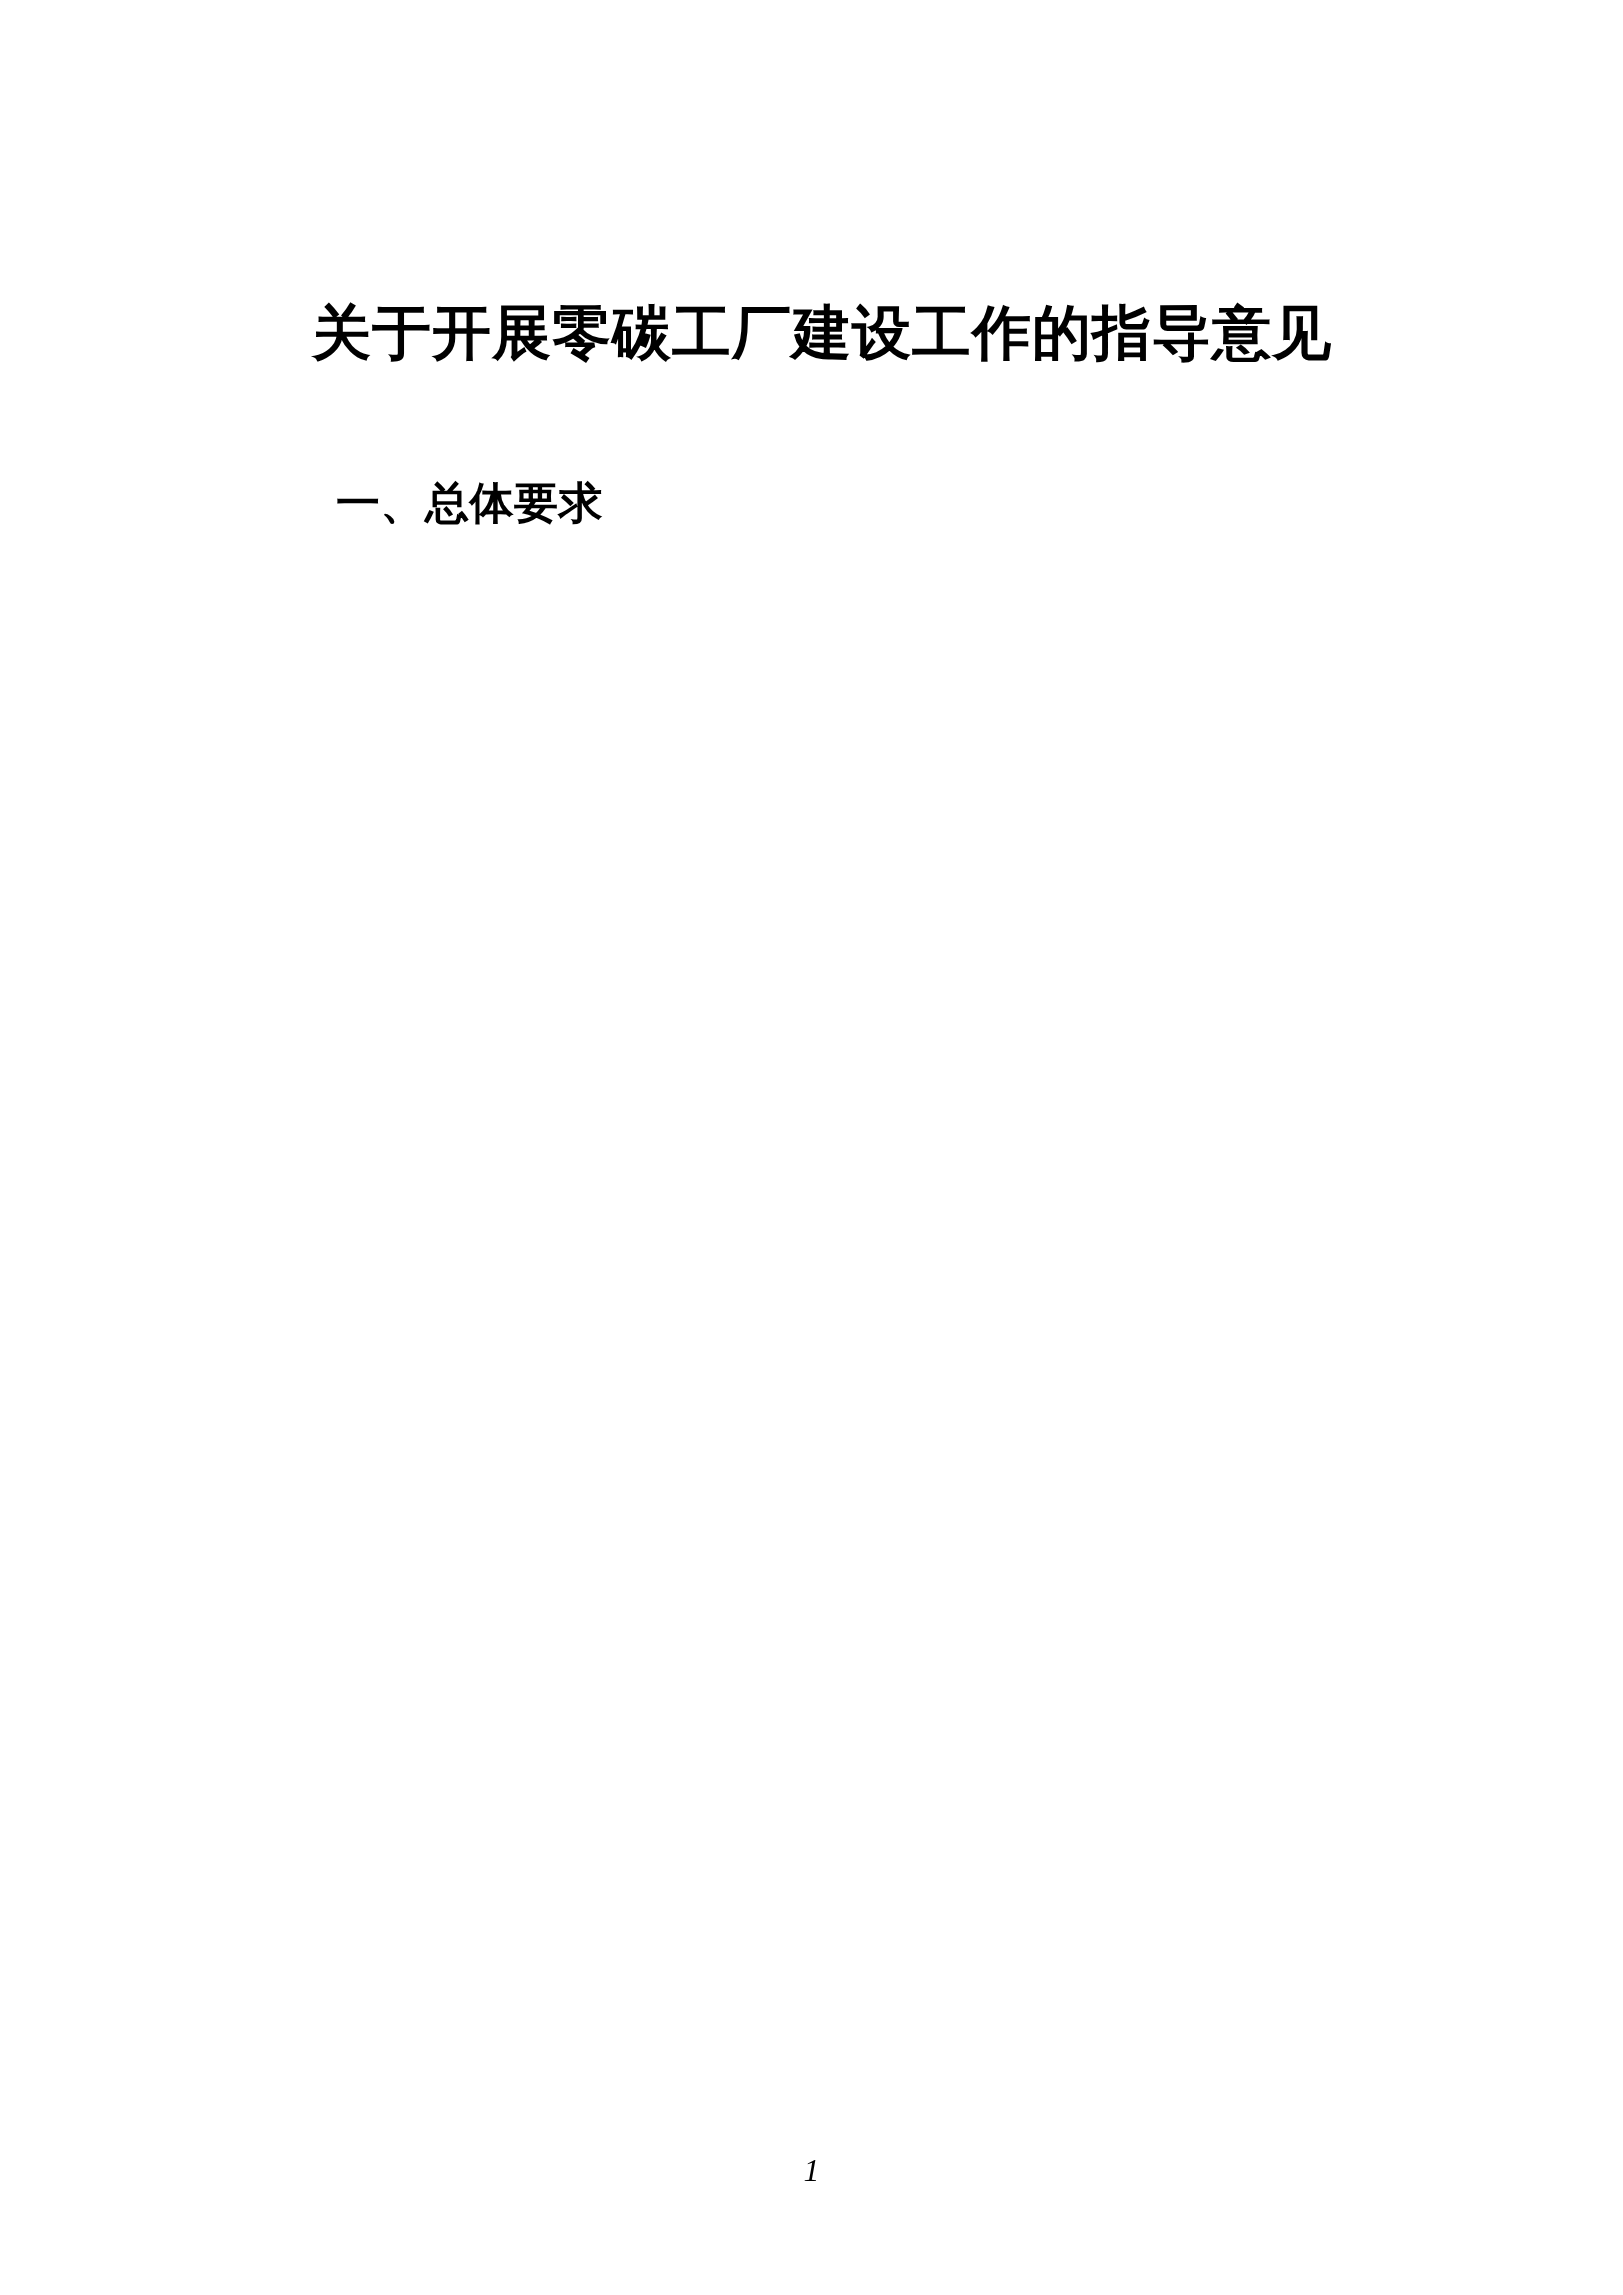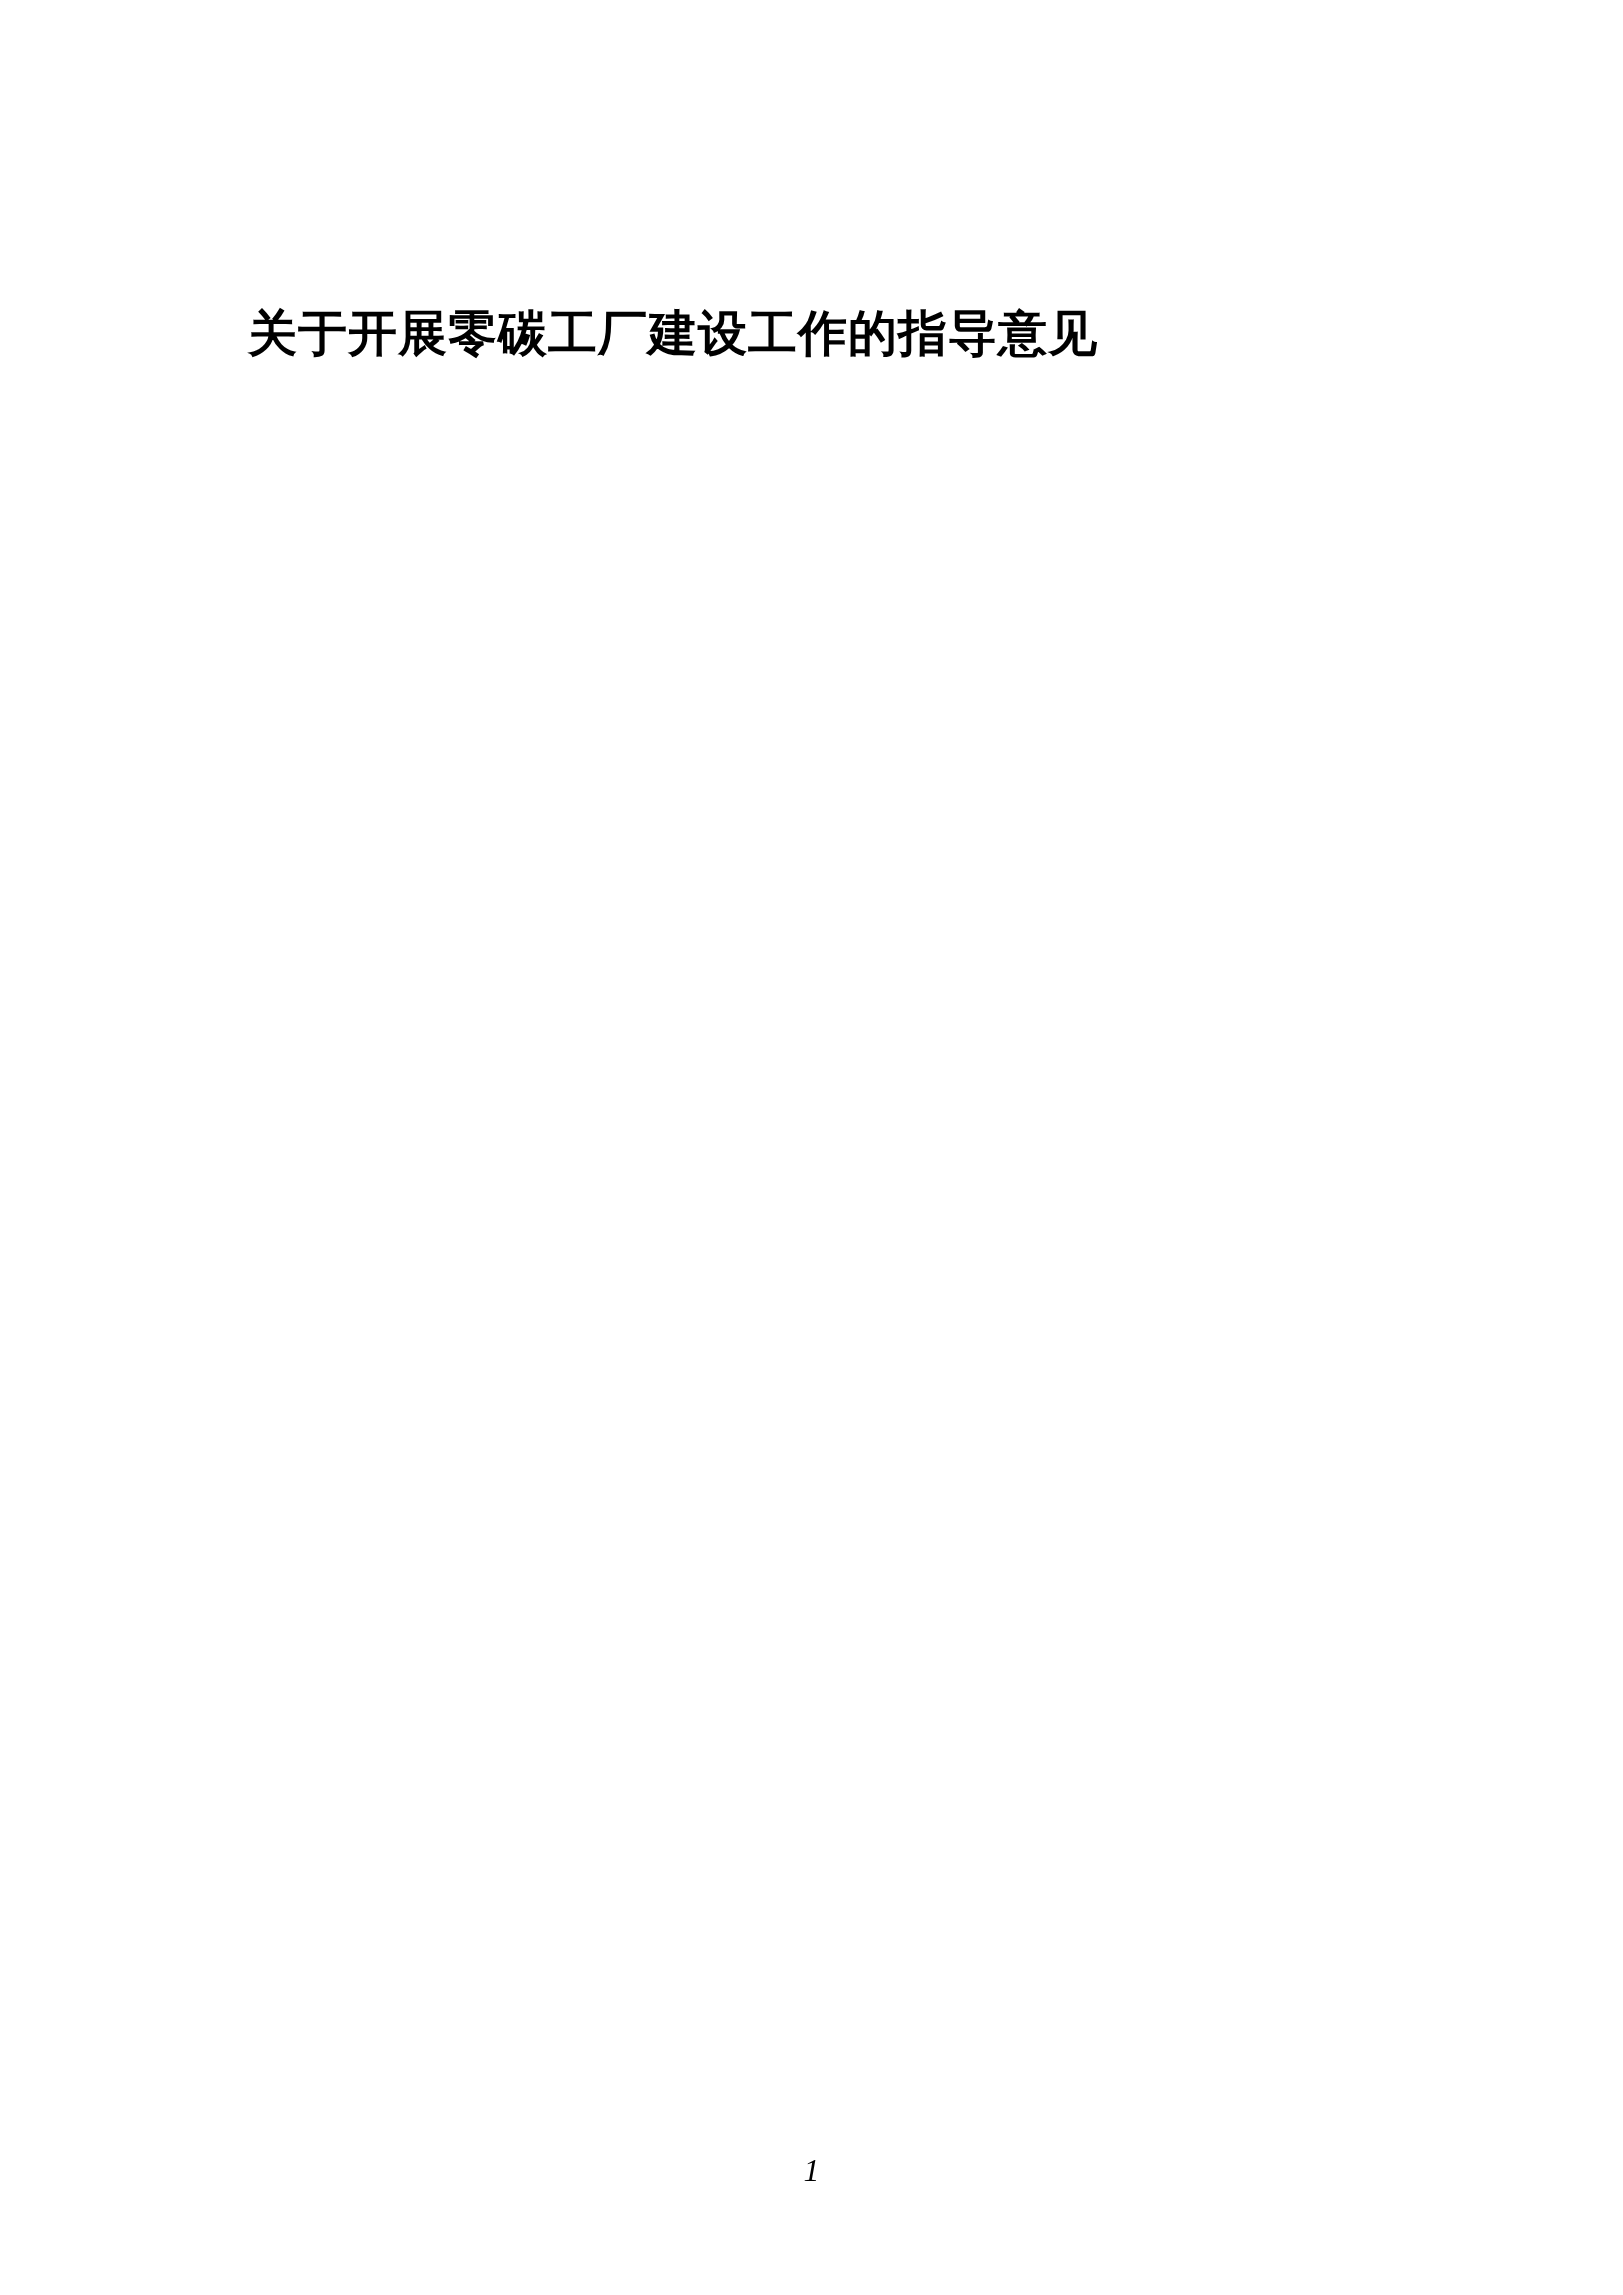--- a/index.html
+++ b/index.html
@@ -20,22 +20,23 @@
   }
   .content {
     position: absolute;
     left: 248px;
     top: 289px;
     width: 1148px;
   }
   .doc-title {
     font-family: "Liberation Serif", serif;
     font-weight: 700;
-    font-size: 49px;
+    font-size: 59px;
     line-height: 89px;
+    text-align: center;
     letter-spacing: 1px;
     margin: 0 0 84px 0;
   }
   p.body-para {
     font-family: "Liberation Serif", serif;
     font-style: italic;            
     font-size: 44px;
     line-height: 82px;
     text-align: justify;
     text-indent: 2em;
@@ -68,20 +69,21 @@
 </style>
 </head>
 <body>
 
 <div class="page">
   <div class="content">
 
     <h1 class="doc-title">关于开展零碳工厂建设工作的指导意见</h1>
 
 
+    <h2 class="section-heading">一、总体要求</h2>
 
 
 
 
   </div>
 
   <div class="page-number">1</div>
 </div>
 
 

